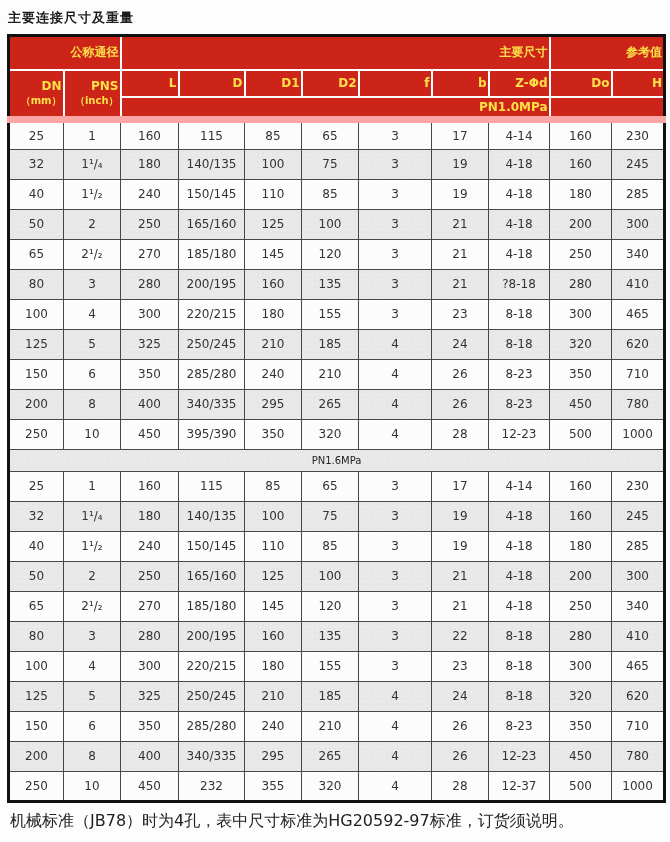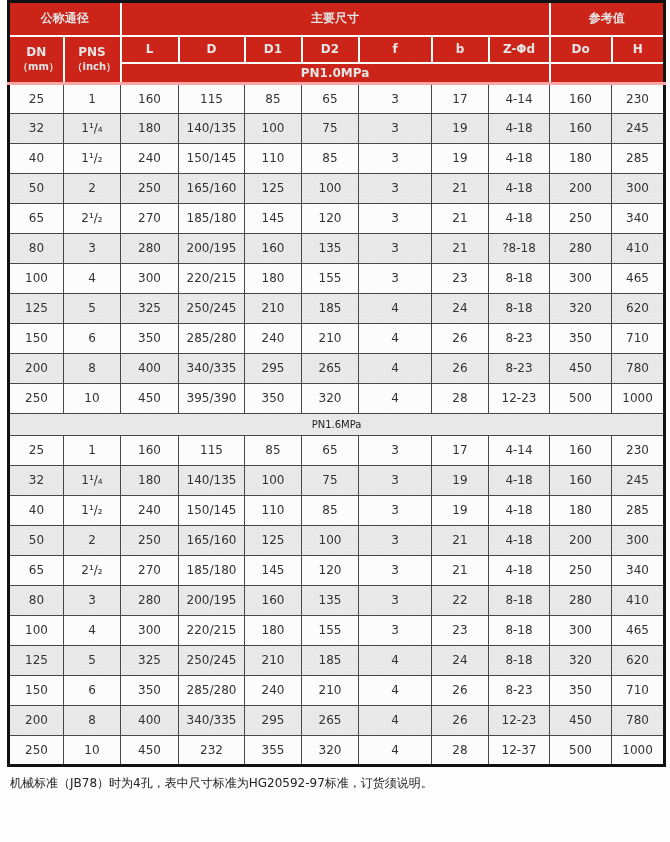--- a/index.html
+++ b/index.html
@@ -22,32 +22,32 @@
   table.dim-table {
     border-collapse: collapse;
     table-layout: fixed;
     width: 656px;
     margin: 0 7px;
     border: 3px solid #111;
   }
   
   thead th {
     background: #cc2418;
-    color: #e5e5e5;
+    color: #fde047;
     font-size: 12px;
     font-weight: bold;
-    text-align: center;
+    text-align: right;
     vertical-align: middle;
     border: 2px solid #fff;
-    padding: 2px 8px;
+    padding: 2px 1px;
   }
   tr.group-row th { height: 34px; }
   tr.colhead-row th { height: 27px; }
   tr.pressure-row th { height: 18px; font-size: 12px; margin-top: 19px; }
-  th.hdr-bottom { border-bottom: 3px solid #fca5a5; }
+  th.hdr-bottom { border-bottom: 7px solid #fca5a5; }
   th .unit-line { font-size: 10px; font-weight: bold; margin-top: 1px; }
   
   tbody td {
     border: 1px solid #474747;
     font-size: 12px;
     color: #333;
     text-align: center;
     vertical-align: middle;
     height: 30px;
     background: #fcfcfc;
@@ -62,29 +62,30 @@
     height: 22px;
     background-color: #e9e9e9;
     background-image: radial-gradient(#dadada 0.5px, rgba(0,0,0,0) 0.6px);
     background-size: 5px 5px;
     color: #222;
     font-size: 10px;
   }
   .footnote {
     margin: 0;
     padding: 8px 10px;
-    font-size: 12px;
+    font-size: 16px;
     color: #222;
   }
 </style>
 </head>
 <body>
 
 <div class="page">
 
+  <h1 class="title">主要连接尺寸及重量</h1>
 
   <table class="dim-table">
     <colgroup>
       <col style="width:55px">
         <col style="width:57px">
         <col style="width:58px">
       <col style="width:66px">
         <col style="width:57px">
         <col style="width:57px">
       <col style="width:73px">

